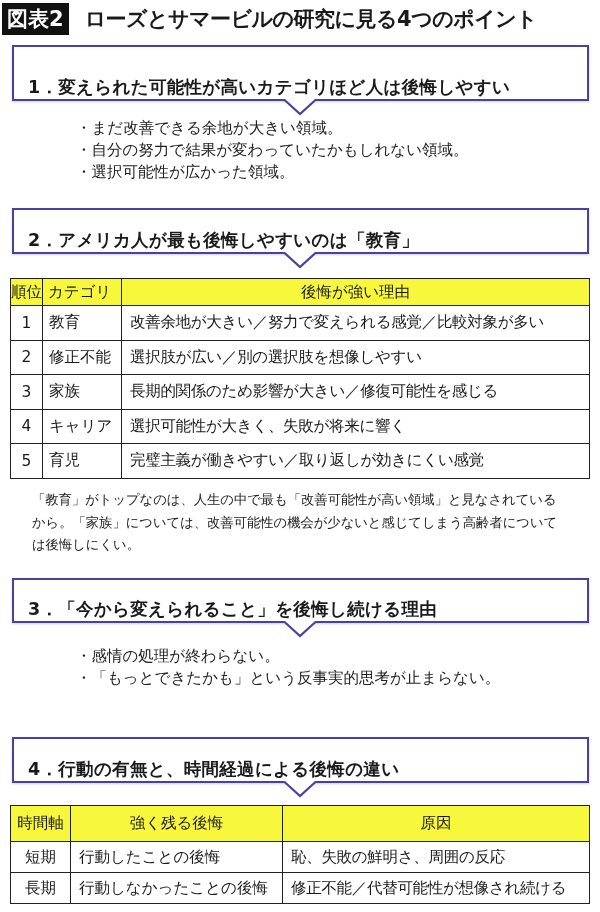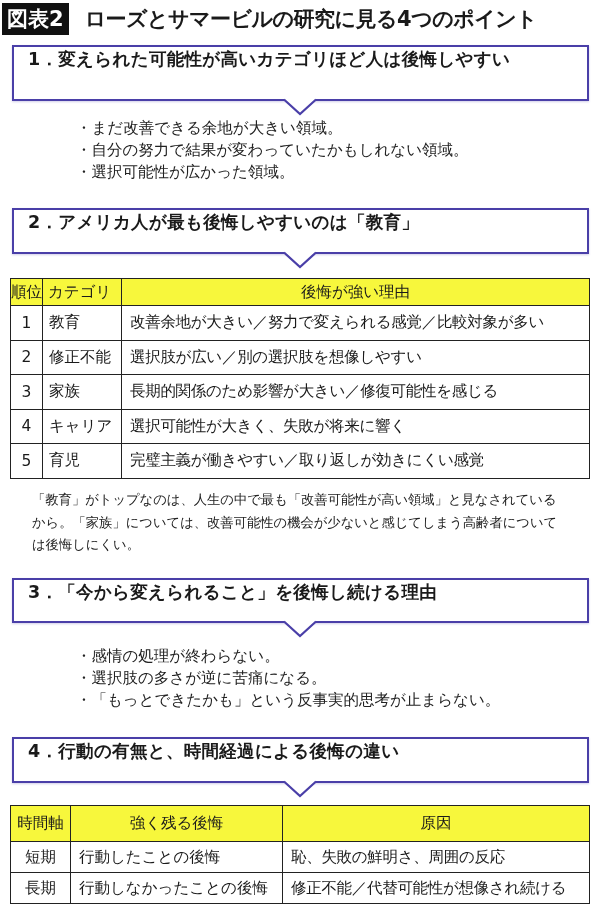--- a/index.html
+++ b/index.html
@@ -3,21 +3,21 @@
 <meta charset="utf-8">
 <style>
   * { box-sizing: border-box; margin: 0; padding: 0; }
   html, body { width: 600px; height: 912px; background: #ffffff; overflow: hidden; }
   body { font-family: "DejaVu Sans", "Liberation Sans", sans-serif; color: #1a1a1a; position: relative; }
 
   .title-bar { position: absolute; left: 0; top: 0; width: 556px; height: 38px; display: flex; align-items: center; }
   .fig-label { background: #111111; color: #ffffff; font-weight: bold; font-size: 21px; height: 32px; line-height: 32px; padding: 0 5px; margin-left: 2px; letter-spacing: 0px; }
   .fig-title { font-size: 21px; font-weight: bold; margin-left: 16px; white-space: nowrap; letter-spacing: -0.5px; }
 
-  .callout { position: absolute; left: 12px; width: 577px; border: 2px solid #4a3fa8; background: #fff; box-shadow: 0 1px 2px rgba(74,63,168,0.25); display: flex; align-items: flex-start; padding-left: 14px; }
+  .callout { position: absolute; left: 12px; width: 577px; border: 2px solid #4a3fa8; background: #fff; box-shadow: 0 1px 2px rgba(74,63,168,0.25); display: flex; align-items: flex-end; padding-left: 14px; }
   .callout-text { font-size: 17.5px; font-weight: bold; white-space: nowrap; letter-spacing: 0.3px; color: #1a1a1a; }
   .pointer { position: absolute; left: 283px; width: 34px; height: 18px; }
 
   .bullets { position: absolute; left: 76px; }
   .bullet { font-size: 15.5px; line-height: 22px; white-space: nowrap; color: #222; }
 
   table { position: absolute; border-collapse: collapse; left: 10px; width: 580px; }
   th, td { border: 1.5px solid #222; font-size: 15.5px; white-space: nowrap; color: #1a1a1a; font-weight: normal; }
   th { background: #f7f73c; height: 27px; }
   .t1 td { height: 34.5px; }
@@ -107,21 +107,20 @@
 
 <div class="callout" style="top:578px;height:45px;">
   <span class="callout-text">3．「今から変えられること」を後悔し続ける理由</span>
 </div>
 <svg class="pointer" style="top:620px;" viewBox="0 0 34 18">
   <polygon points="1,1 33,1 17,16" fill="#fff"></polygon>
   <polyline points="1,1.5 17,16 33,1.5" fill="none" stroke="#4a3fa8" stroke-width="2.2"></polyline>
 </svg>
 <div class="bullets" style="top:645px;">
   <div class="bullet">・感情の処理が終わらない。</div>
-  <div class="bullet">・選択肢の多さが逆に苦痛になる。</div>
   <div class="bullet">・「もっとできたかも」という反事実的思考が止まらない。</div>
 </div>
 
 <div class="callout" style="top:737px;height:46px;">
   <span class="callout-text">4．行動の有無と、時間経過による後悔の違い</span>
 </div>
 <svg class="pointer" style="top:780px;" viewBox="0 0 34 18">
   <polygon points="1,1 33,1 17,16" fill="#fff"></polygon>
   <polyline points="1,1.5 17,16 33,1.5" fill="none" stroke="#4a3fa8" stroke-width="2.2"></polyline>
 </svg>

